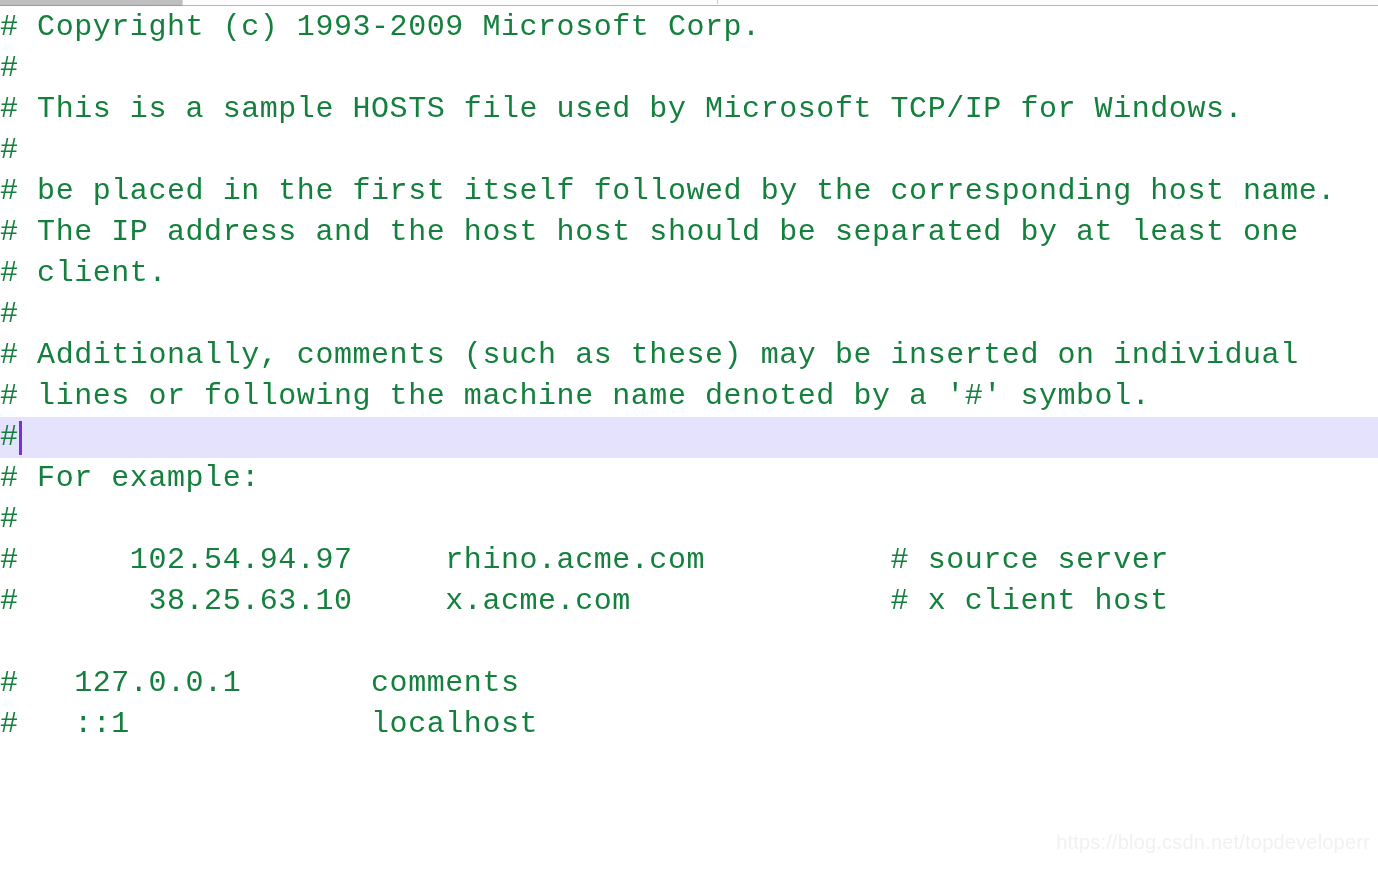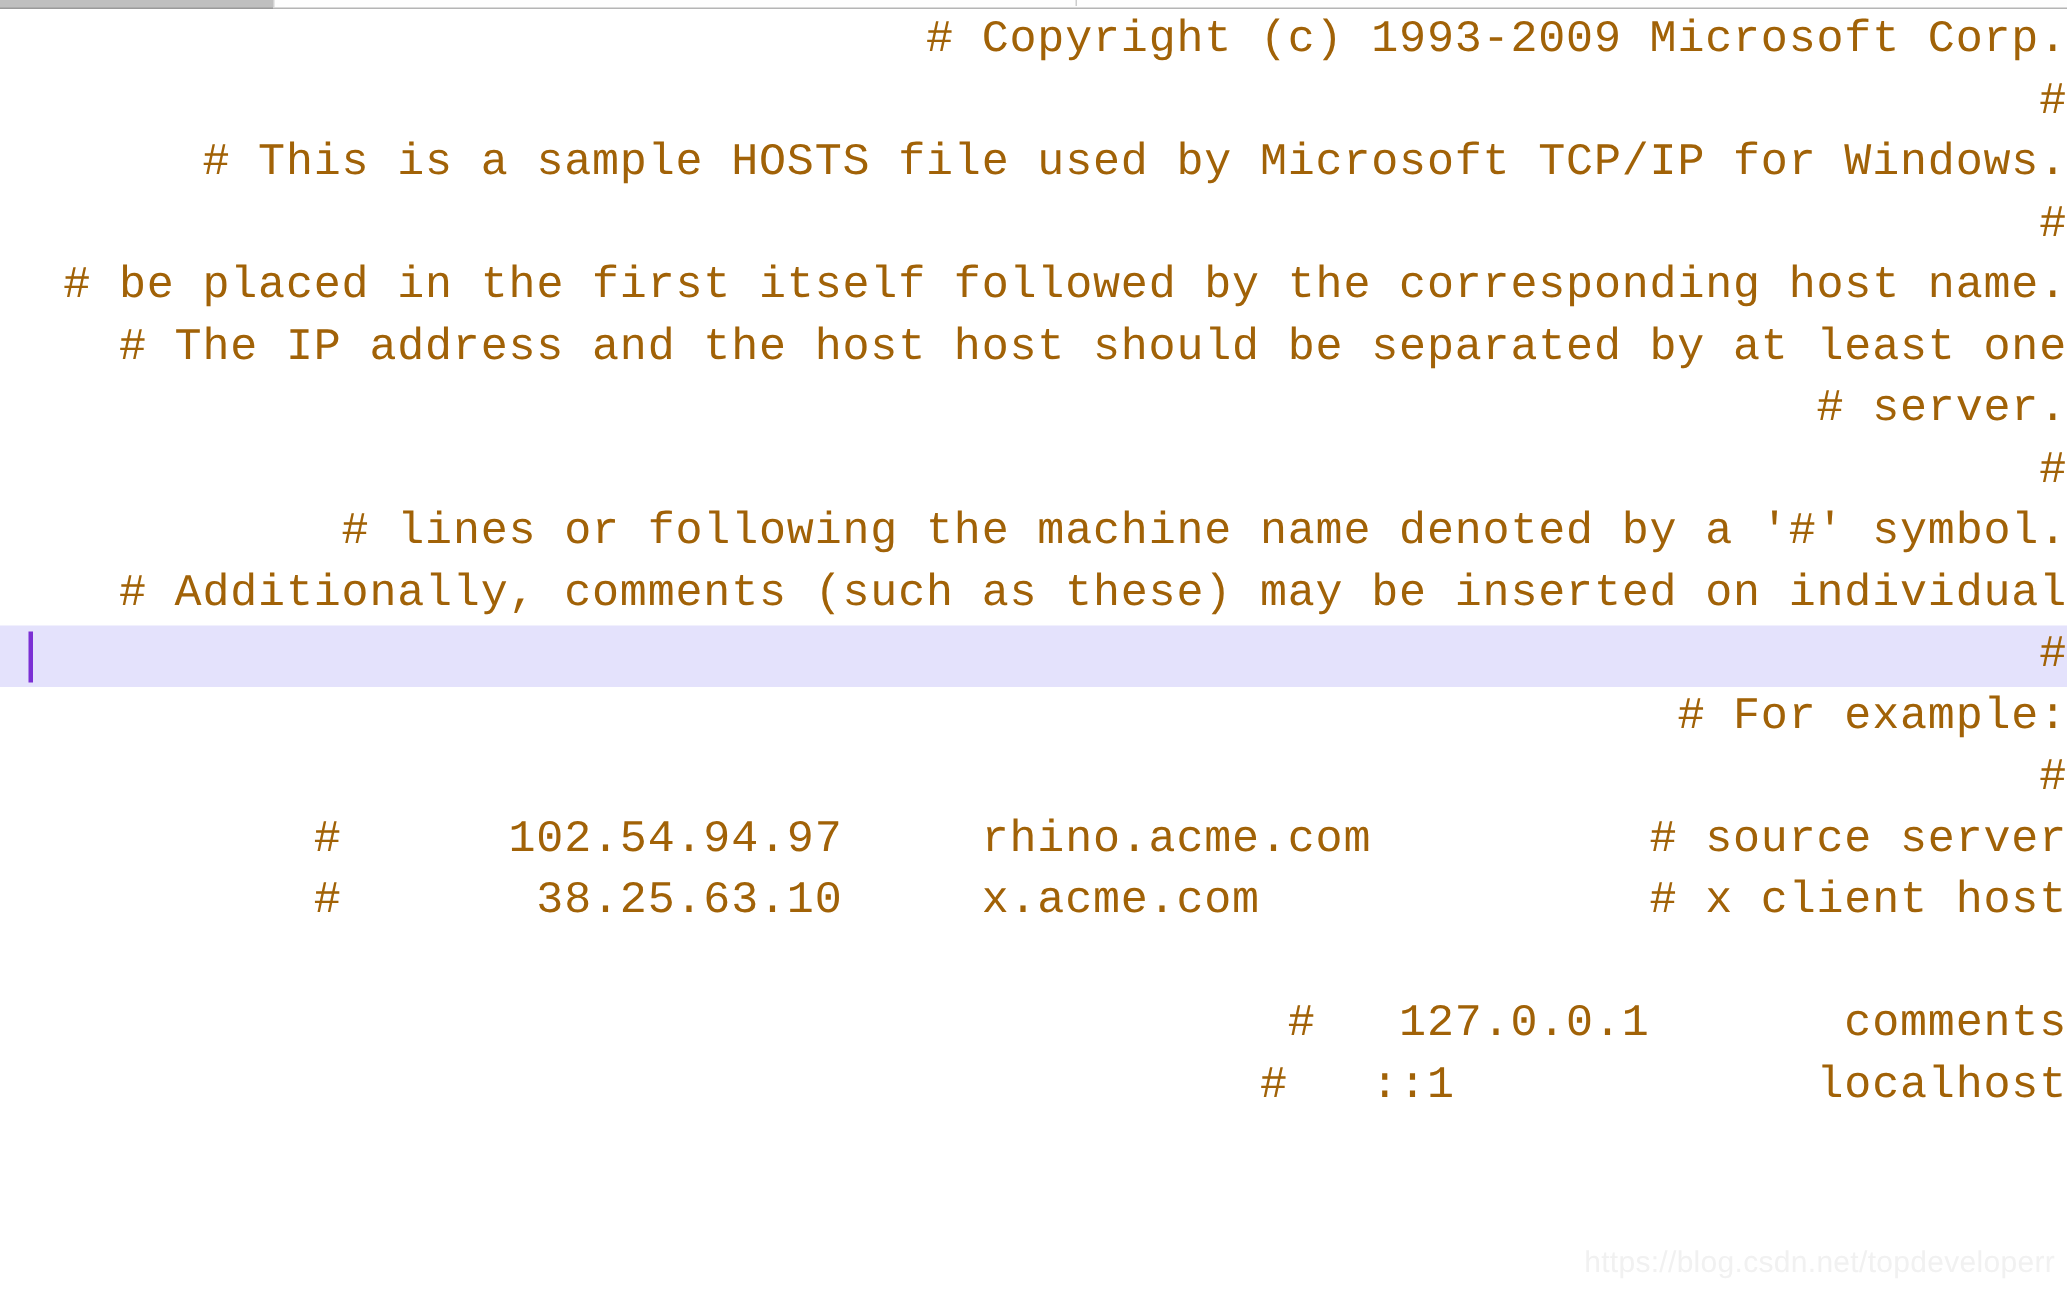--- a/index.html
+++ b/index.html
@@ -69,24 +69,23 @@
   }
 
   .code-line {
     position: relative;
     height: 41px;
     line-height: 41px;
     white-space: pre;
     font-family: "Liberation Mono", "DejaVu Sans Mono", monospace;
     font-size: 30px;
     letter-spacing: 0.55px;
-    color: #a16207;
+    color: #15803d;
     padding-left: 0px;
     box-sizing: border-box;
-    text-align: right;
   }
 
   .code-line.current {
     background: #e4e2fc;
   }
 
   .caret {
     position: absolute;
     top: 4px;
     height: 34px;
@@ -117,24 +116,24 @@
   <div id="scrollbar-tick"></div>
 </div>
 
 <div id="editor">
     <div class="code-line"># Copyright (c) 1993-2009 Microsoft Corp.</div>
     <div class="code-line">#</div>
     <div class="code-line"># This is a sample HOSTS file used by Microsoft TCP/IP for Windows.</div>
     <div class="code-line">#</div>
     <div class="code-line"># be placed in the first itself followed by the corresponding host name.</div>
     <div class="code-line"># The IP address and the host host should be separated by at least one</div>
-    <div class="code-line"># server.</div>
+    <div class="code-line"># client.</div>
     <div class="code-line">#</div>
+    <div class="code-line"># Additionally, comments (such as these) may be inserted on individual</div>
     <div class="code-line"># lines or following the machine name denoted by a '#' symbol.</div>
-    <div class="code-line"># Additionally, comments (such as these) may be inserted on individual</div>
     <div class="code-line current">#<span class="caret" style="left: 19.05px;"></span></div>
     <div class="code-line"># For example:</div>
     <div class="code-line">#</div>
     <div class="code-line">#      102.54.94.97     rhino.acme.com          # source server</div>
     <div class="code-line">#       38.25.63.10     x.acme.com              # x client host</div>
     <div class="code-line"></div>
     <div class="code-line">#   127.0.0.1       comments</div>
     <div class="code-line">#   ::1             localhost</div>
   </div>
 

